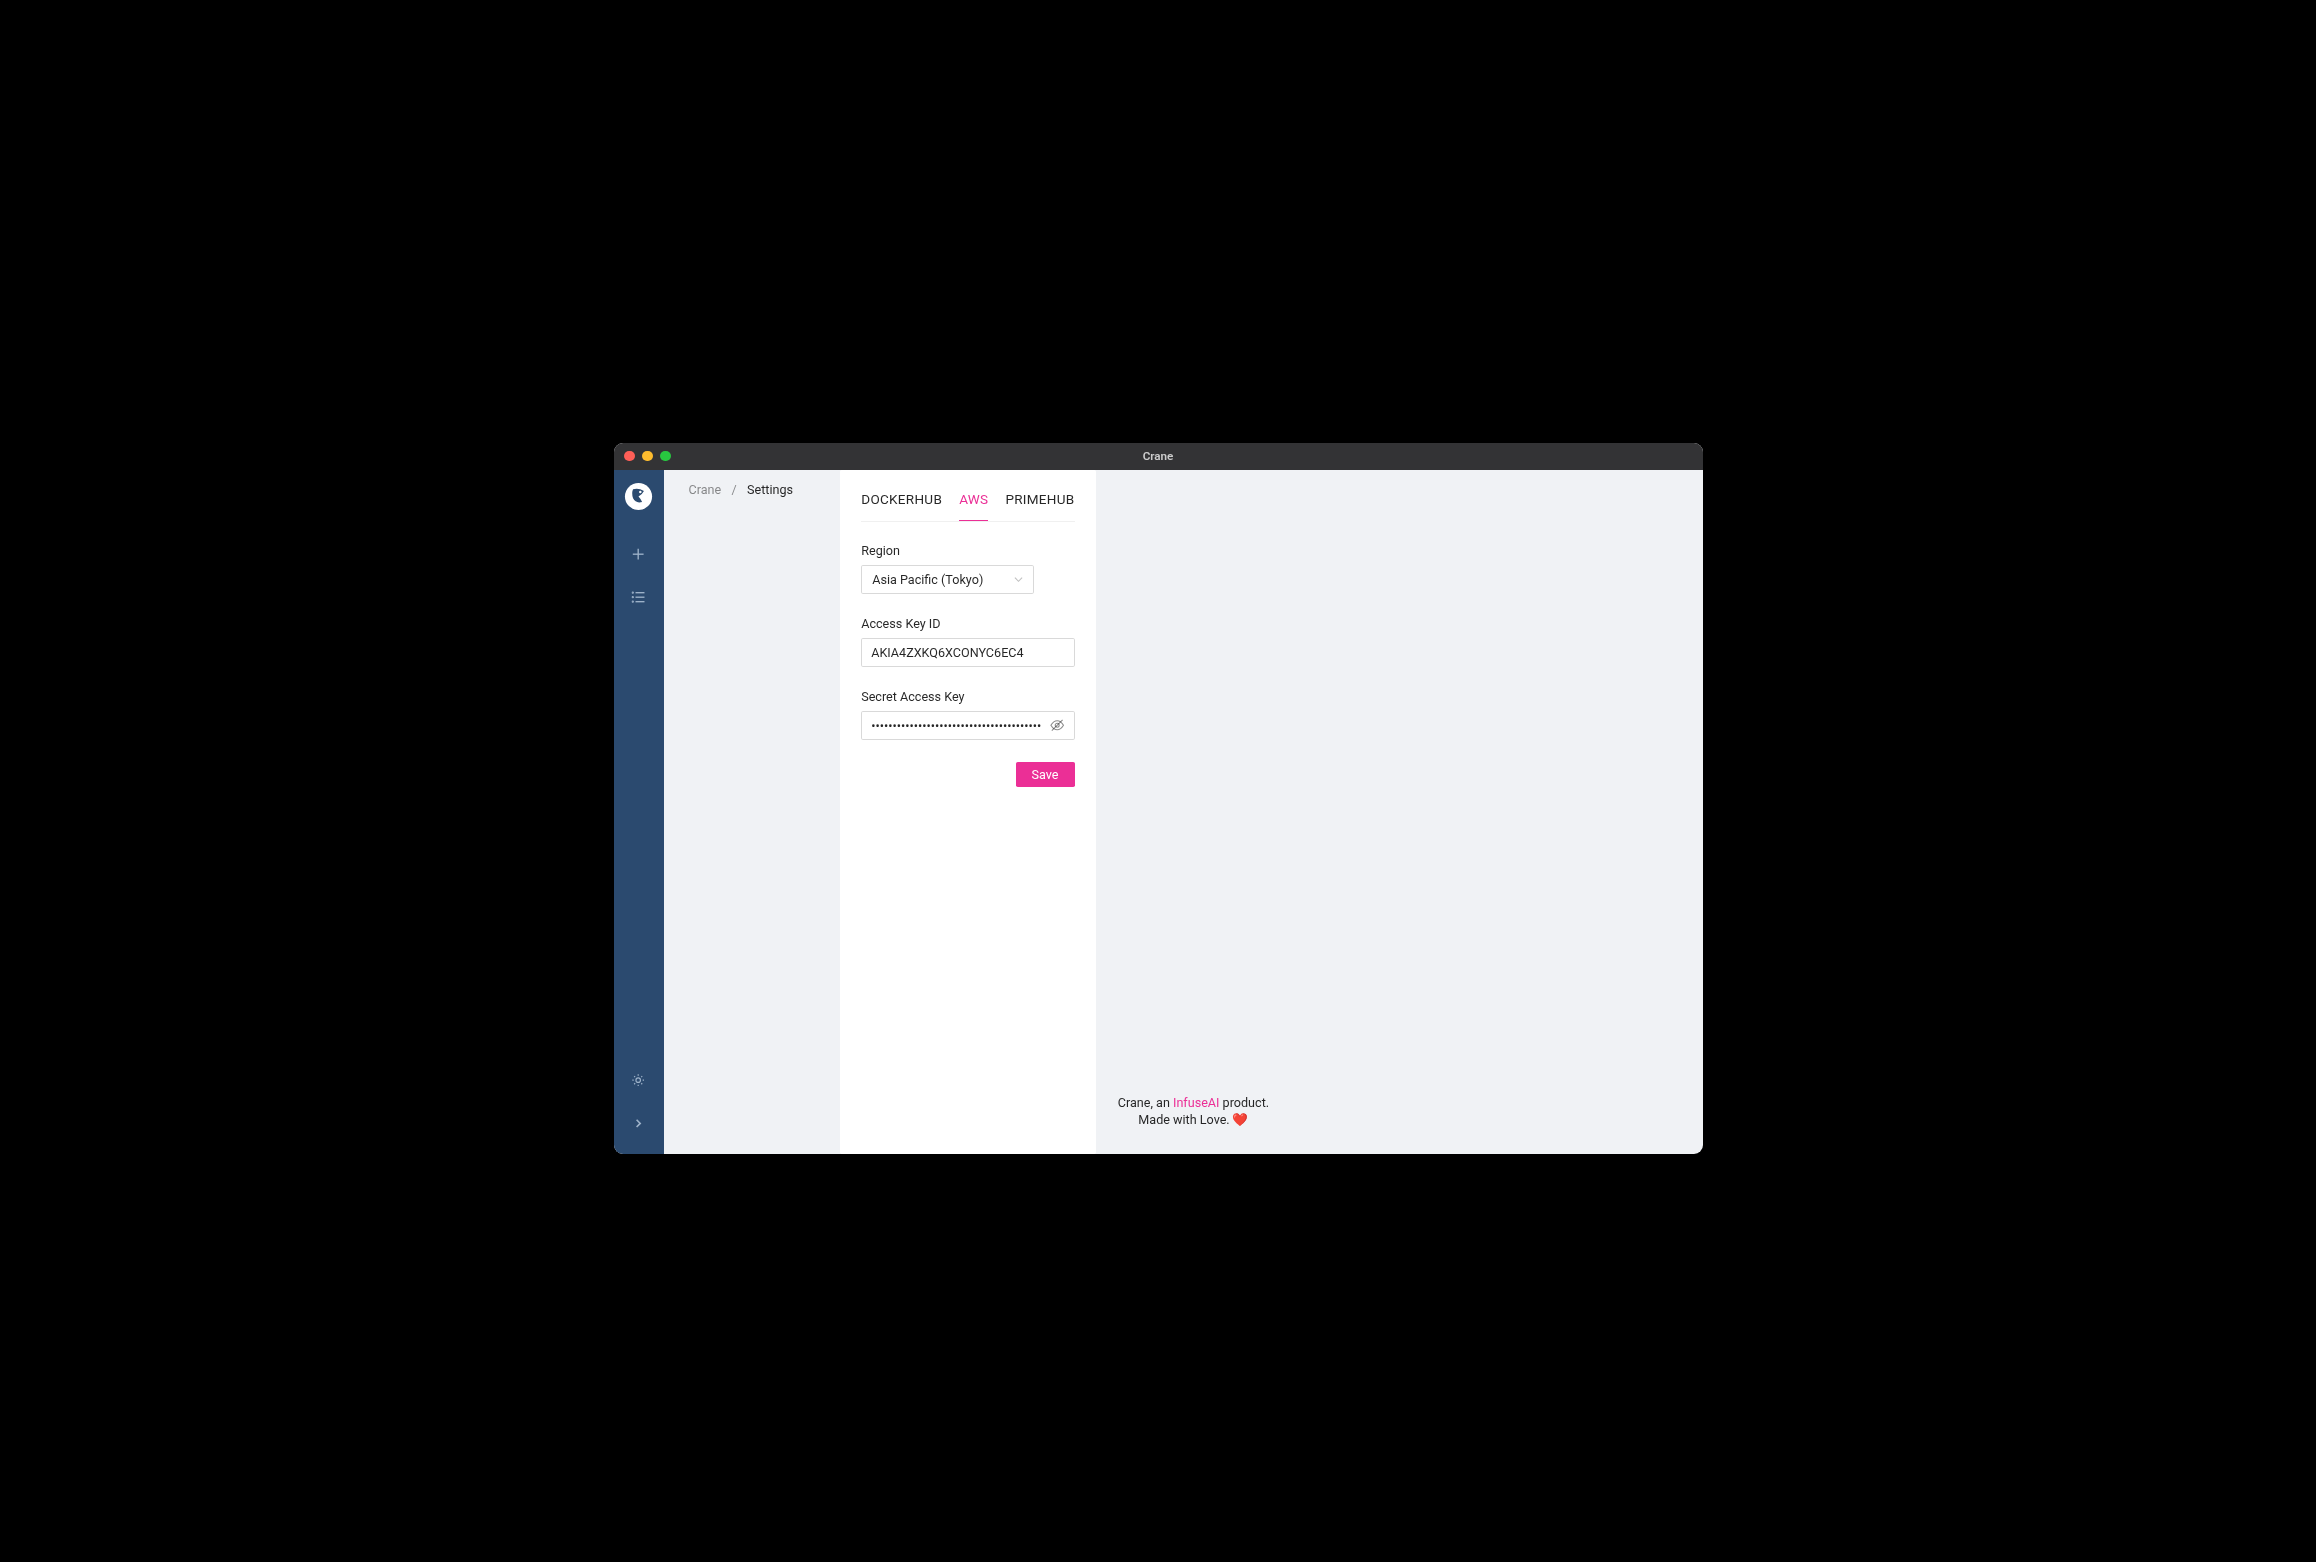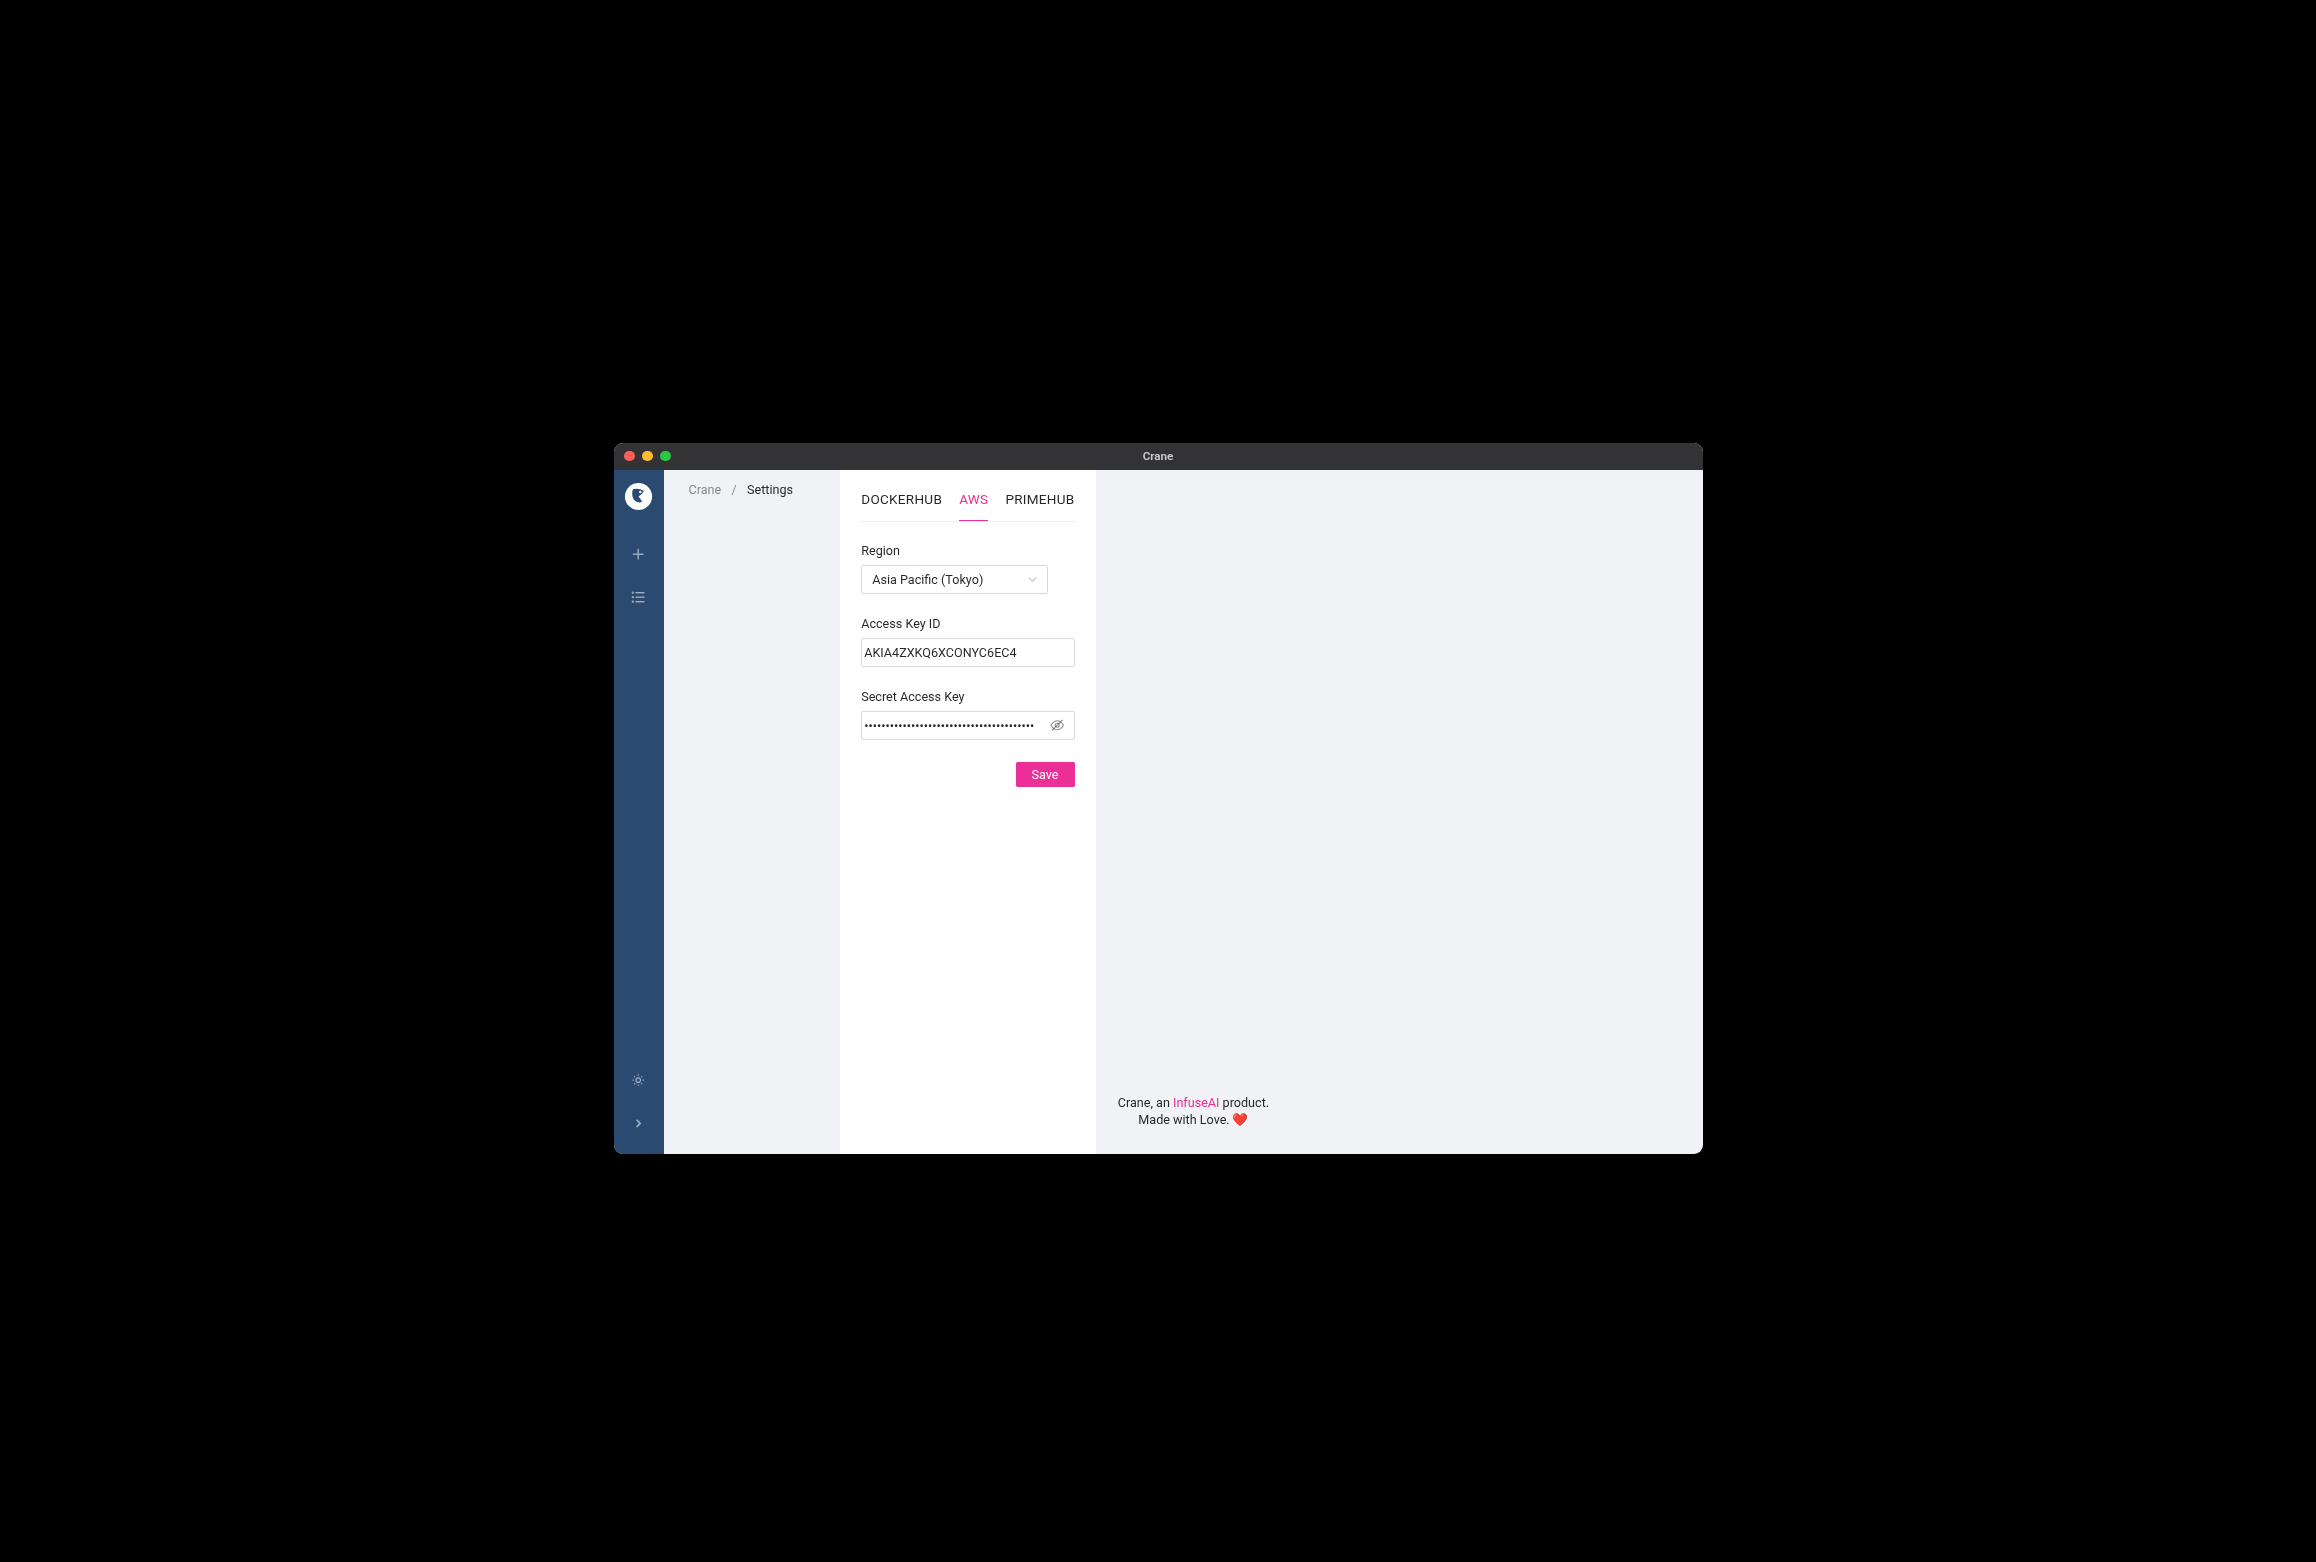--- a/index.html
+++ b/index.html
@@ -138,42 +138,42 @@
     .form-item {
       margin-bottom: 21.6px;
     }
     .form-label {
       display: block;
       font-size: 12.6px;
       color: rgba(0,0,0,0.85);
       margin-bottom: 7.2px;
     }
     .select {
-      width: 187px;
+      width: 173px;
       height: 29px;
       border: 0.9px solid #d9d9d9;
       border-radius: 1.8px;
       display: flex;
       align-items: center;
       justify-content: space-between;
       padding: 0 10px;
       font-size: 12.6px;
       color: rgba(0,0,0,0.85);
       background: #fff;
       cursor: pointer;
     }
     .select .chevron {
       color: rgba(0,0,0,0.25);
     }
     .input {
       width: 100%;
       height: 29px;
       border: 0.9px solid #d9d9d9;
       border-radius: 1.8px;
-      padding: 0 2px;
+      padding: 0 9px;
       font-size: 12.6px;
       color: rgba(0,0,0,0.85);
       background: #fff;
       outline: none;
       font-family: inherit;
     }
     .input-wrap {
       position: relative;
       display: flex;
       align-items: center;

